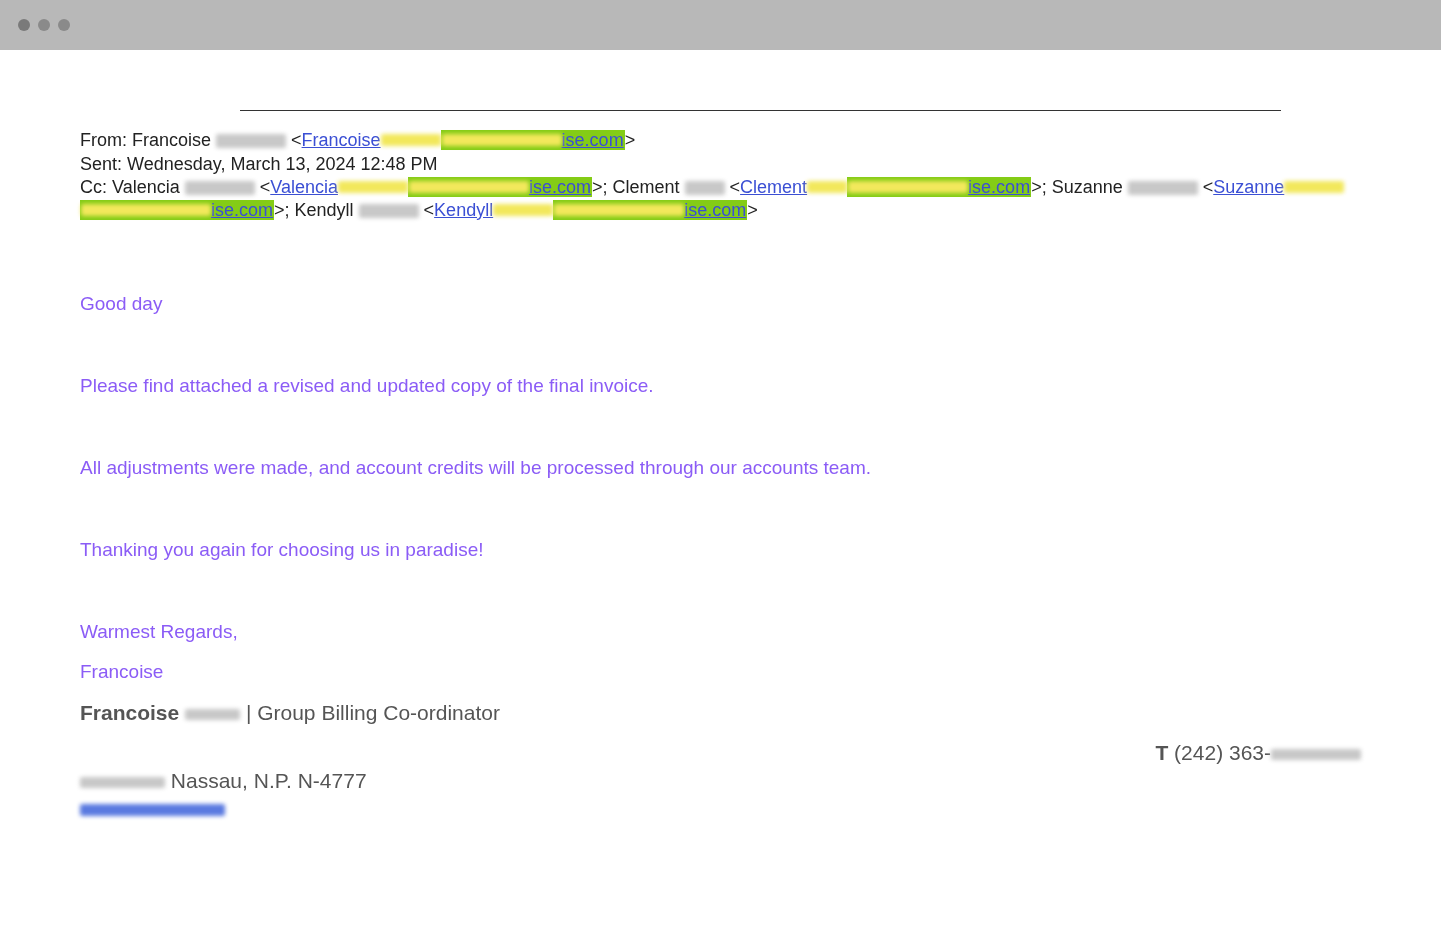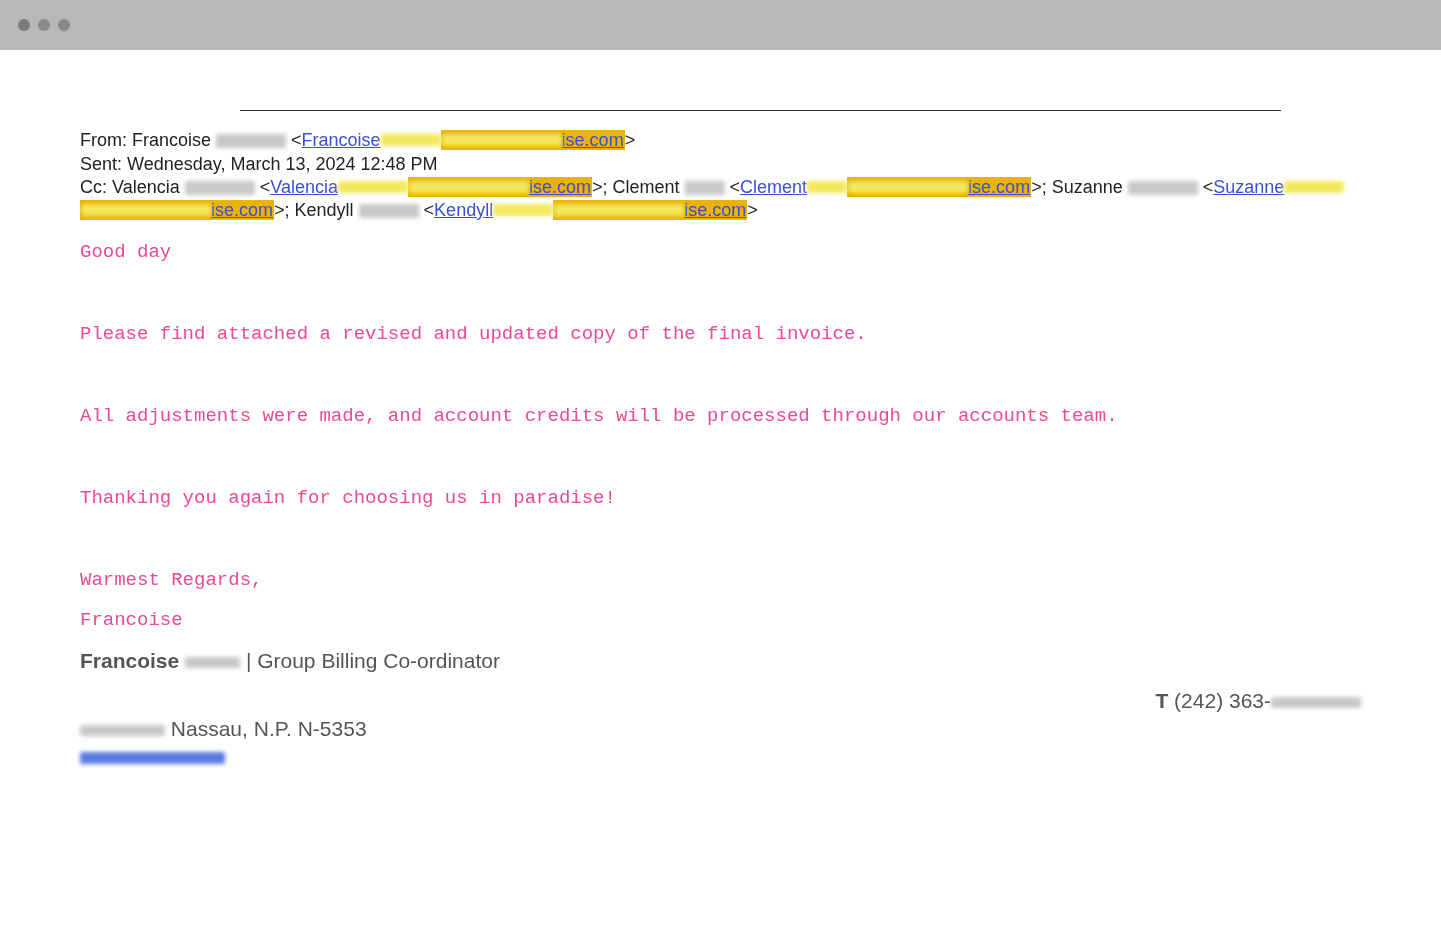--- a/index.html
+++ b/index.html
@@ -66,28 +66,28 @@
     }
     .redacted-yellow {
       display: inline-block;
       background: #f2e85c;
       filter: blur(2px);
       height: 14px;
       vertical-align: middle;
       border-radius: 2px;
     }
     .highlight {
-      background: #eab308;
+      background: #84cc16;
       padding: 0 1px;
     }
     .body-text {
-      margin-top: 20px;
+      margin-top: 72px;
       font-size: 19px;
-      color: #ec4899;
-      font-family: Liberation Mono, monospace;
+      color: #8b5cf6;
+      font-family: Liberation Sans, sans-serif;
     }
     .body-para {
       margin-bottom: 60px;
     }
     .body-para.tight {
       margin-bottom: 18px;
     }
     .signature-block {
       margin-top: 18px;
       font-size: 21px;
@@ -163,20 +163,20 @@
       <span class="sig-name">Francoise</span>
       <span class="redacted" style="width:55px;height:11px;"></span>
       | <span>Group Billing Co-ordinator</span>
     </div>
     <div class="sig-line" style="margin-top:16px;text-align:right;">
       <span class="sig-label">T</span>
       <span>(242) 363-</span><span class="redacted" style="width:90px;height:11px;"></span>
     </div>
     <div class="sig-line">
       <span class="redacted" style="width:85px;height:11px;"></span>
-      <span>Nassau, N.P. N-5353</span>
+      <span>Nassau, N.P. N-4777</span>
     </div>
     <div class="sig-line">
       <span class="redacted" style="width:145px;height:12px;background:#5a7ae0;"></span>
     </div>
   </div>
 
 </div>
 
 </body></html>

